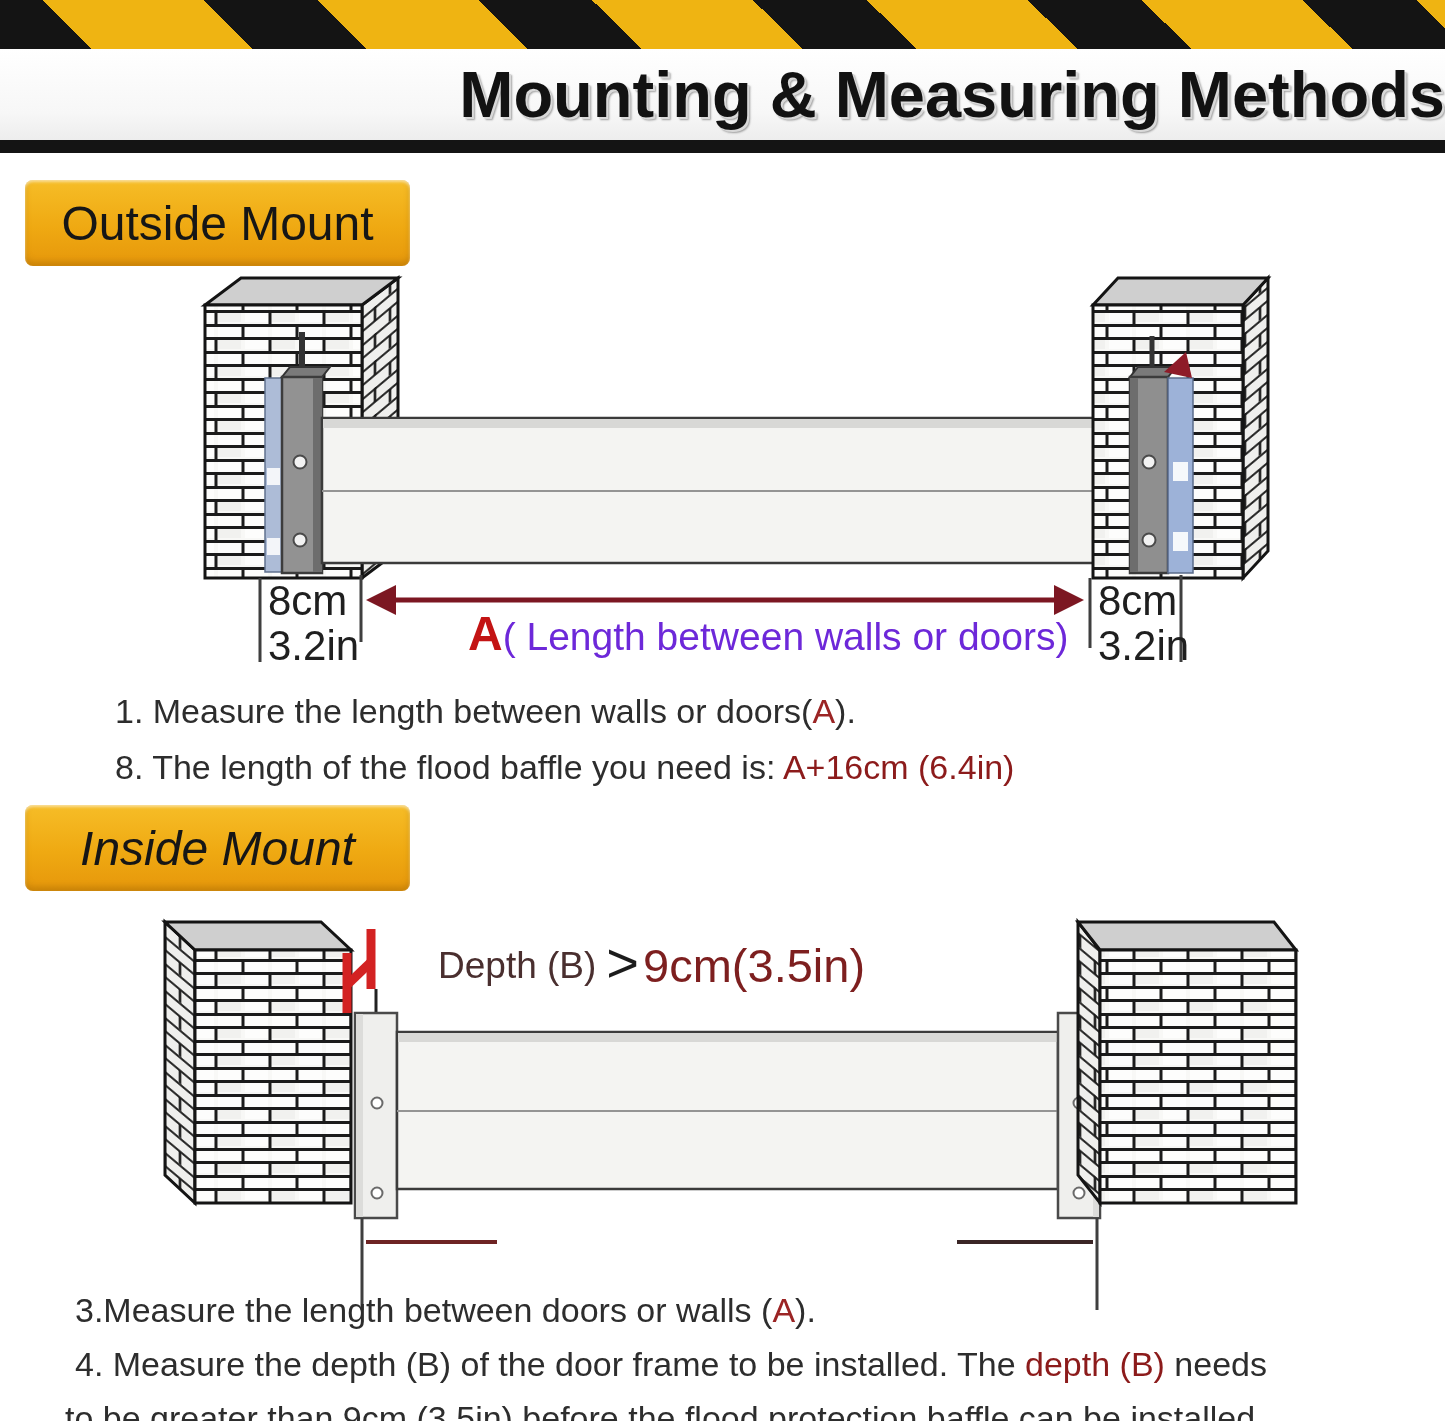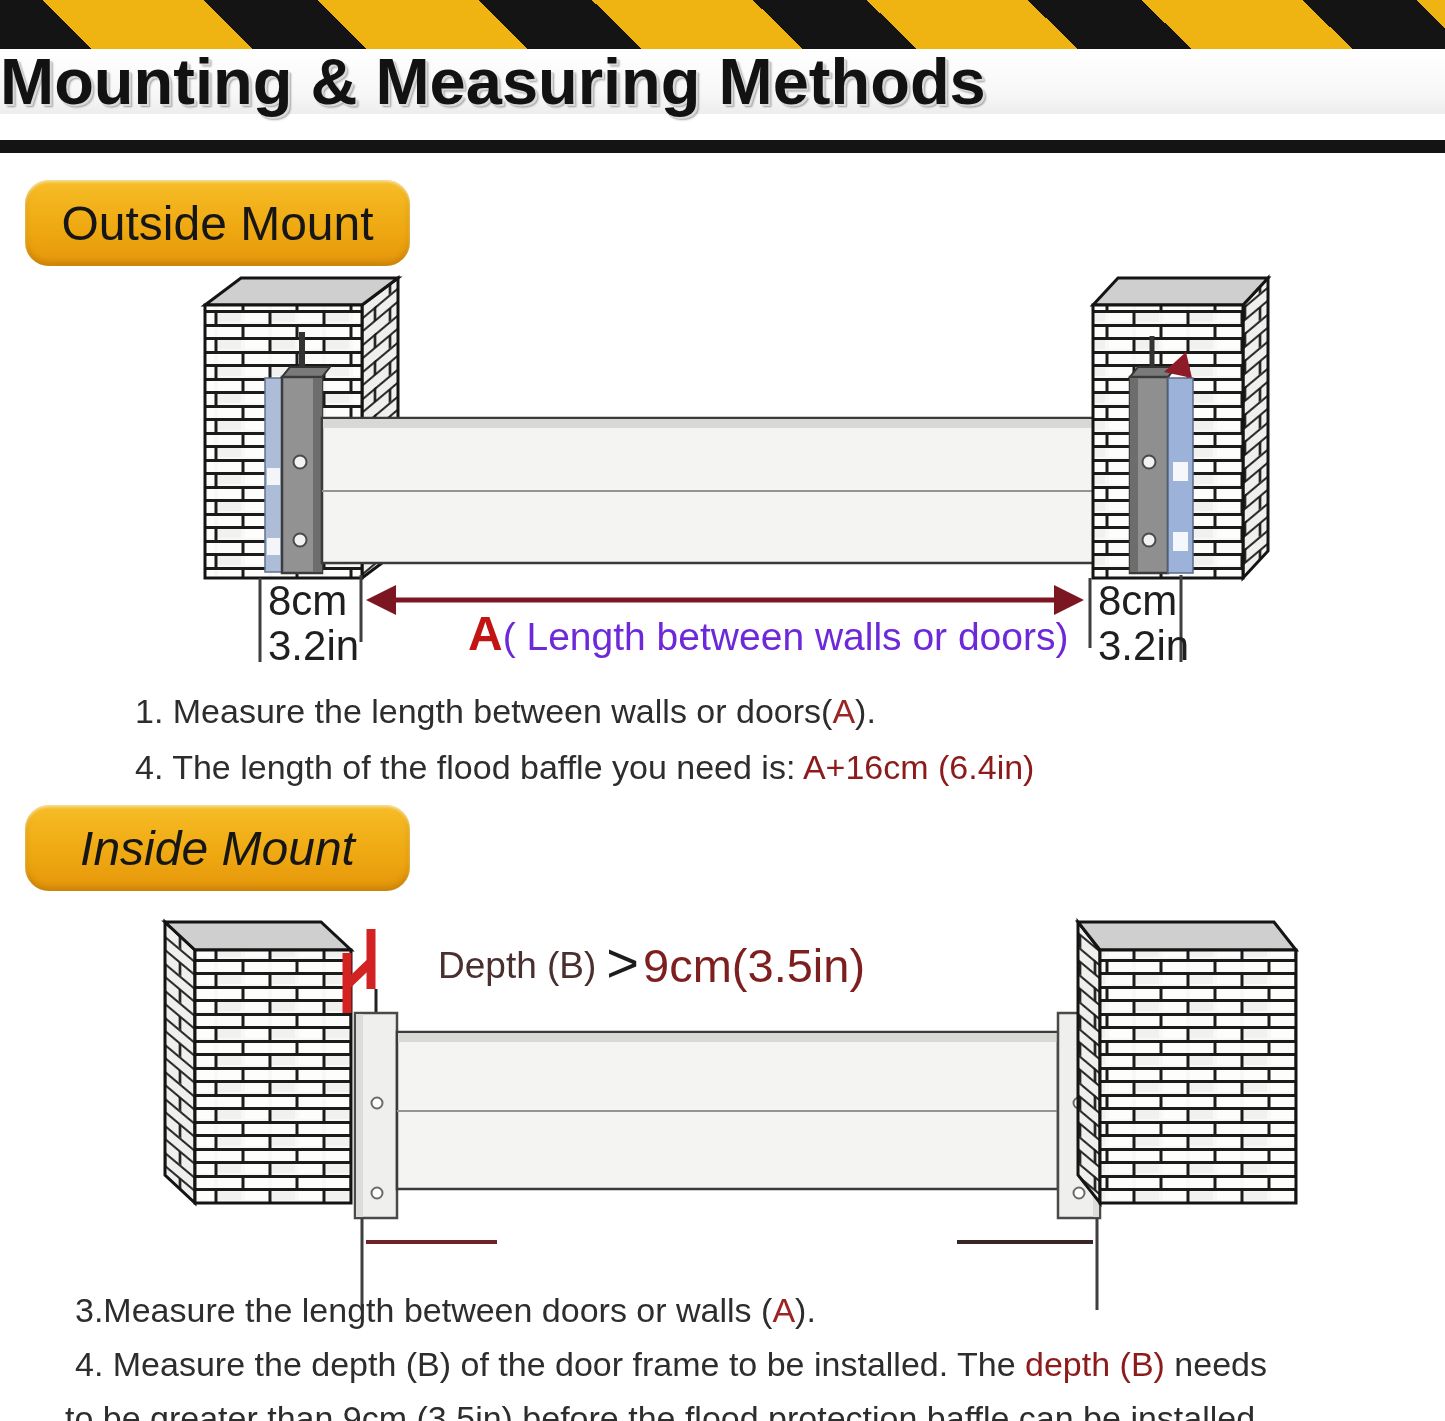--- a/index.html
+++ b/index.html
@@ -3,29 +3,29 @@
 <meta charset="utf-8">
 <style>
   html,body{margin:0;padding:0;background:#ffffff;}
   .page{position:relative;width:1445px;height:1421px;background:#ffffff;overflow:hidden;
         font-family:"Liberation Sans", sans-serif;color:#2b2b2b;}
 
   
   .hazard-stripes{position:absolute;top:-8px;left:-12px;width:1470px;height:62px;
       transform:rotate(-0.4deg);
       background:repeating-linear-gradient(45deg,#141414 0 80px,#efb412 80px 193px);}
-  .title-band{position:absolute;top:49px;left:0;width:100%;height:65px;
+  .title-band{position:absolute;top:49px;left:0;width:100%;height:91px;
       background:linear-gradient(180deg,#ffffff 0%,#f7f7f7 70%,#ededed 100%);
-      display:flex;align-items:center;justify-content:flex-start;}
+      display:flex;align-items:center;justify-content:flex-end;}
   .page-title{font-size:65px;font-weight:700;letter-spacing:0px;color:#121212;
       text-shadow:2px 2px 0 #d9d9d9, 3px 3px 2px rgba(0,0,0,.35);}
   .banner-bar{position:absolute;top:140px;left:0;width:100%;height:13px;background:#141414;}
 
   
-  .badge{position:absolute;left:25px;width:385px;height:86px;border-radius:24px;
+  .badge{position:absolute;left:25px;width:385px;height:86px;border-radius:8px;
       background:linear-gradient(180deg,#f6bd27 0%,#efa912 55%,#e6970b 100%);
       box-shadow:inset 0 2px 3px rgba(255,255,255,.55), inset 0 -4px 6px rgba(140,90,0,.35);
       display:flex;align-items:center;justify-content:center;
       font-size:48px;color:#161616;}
   .badge.outside{top:180px;}
   .badge.inside{top:805px;font-style:italic;}
 
   
   svg.diagram{position:absolute;left:0;}
   #d1{top:270px;}
@@ -41,21 +41,21 @@
   .depth-label{position:absolute;left:438px;top:930px;display:flex;align-items:center;white-space:nowrap;}
   .depth-label .d1{font-size:37px;color:#4a2f2f;}
   .depth-label .d2{font-size:56px;color:#1c1c1c;padding:0 4px 6px 10px;}
   .depth-label .d3{font-size:47px;color:#7d1f1f;}
   .length-label{position:absolute;left:480px;top:1228px;width:460px;text-align:center;
       font-size:45px;color:#161616;white-space:nowrap;}
   .length-label .a{color:#8c2020;}
 
   
   .steps{position:absolute;font-size:34px;color:#2d2d2d;}
-  .steps1{left:115px;top:692px;margin-left:20px;}
+  .steps1{left:115px;top:692px;}
   .steps1 .line{margin-bottom:17px;}
   .steps2{left:75px;top:1291px;}
   .steps2 .line{margin-bottom:15px;}
   .steps2 .line3{margin-left:-10px;line-height:38px;}
   .red-letter{color:#9b2424;}
   .red-value{color:#8c1b1b;}
 </style>
 </head>
 <body>
 
@@ -153,21 +153,21 @@
   <div class="span-label">
     <span class="a">A</span><span class="rest">( Length between walls or doors)</span>
   </div>
   <div class="dim dim-right">
     <div>8cm</div>
     <div>3.2in</div>
   </div>
 
   <div class="steps steps1">
     <div class="line"><span>1. Measure the length between walls or doors(</span><span class="red-letter">A</span><span>).</span></div>
-    <div class="line"><span>4. The length of the flood baffle you need is: </span><span class="red-value">A+16cm (6.4in)</span></div>
+    <div class="line"><span>8. The length of the flood baffle you need is: </span><span class="red-value">A+16cm (6.4in)</span></div>
   </div>
 
   <svg class="diagram" id="d2" width="1445" height="420" viewBox="0 0 1445 420">
 
     <g>
       <polygon points="195,45 165,17 165,270 195,298" fill="url(#brickSideL)" stroke="#141414" stroke-width="3"></polygon>
       <polygon points="195,45 351,45 321,17 165,17" fill="#cfcfcf" stroke="#141414" stroke-width="3"></polygon>
       <rect x="195" y="45" width="156" height="253" fill="url(#brick)" stroke="#141414" stroke-width="3"></rect>
     </g>
 

